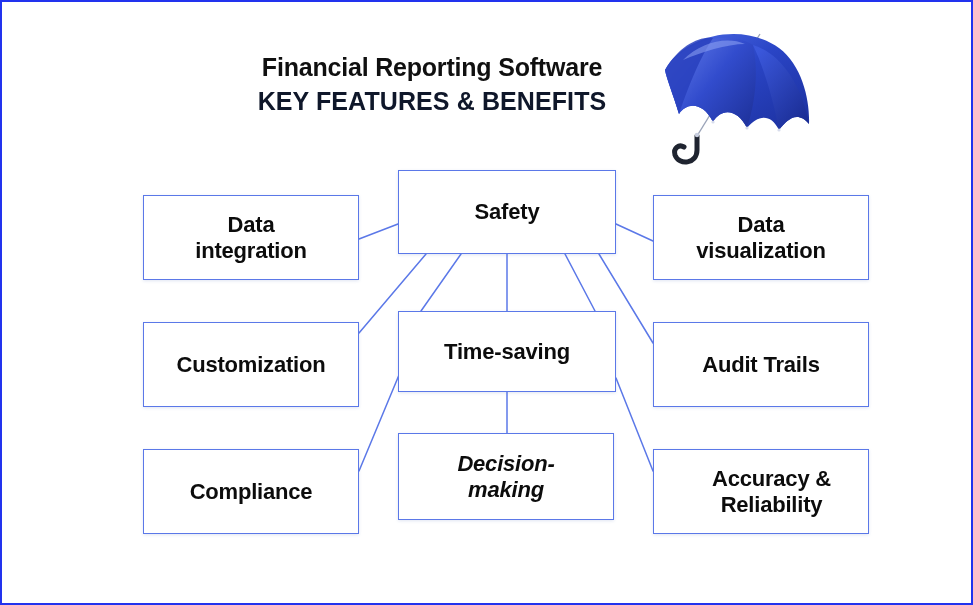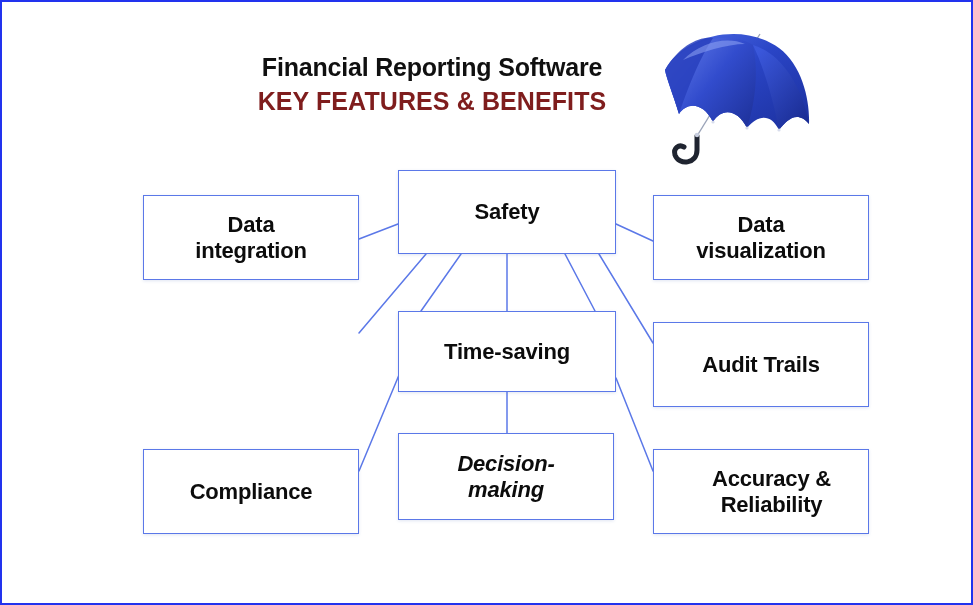--- a/index.html
+++ b/index.html
@@ -40,21 +40,21 @@
     font-size: 25px;
     font-weight: bold;
     color: #101010;
     letter-spacing: -0.2px;
     line-height: 1.25;
     white-space: nowrap;
   }
   .title-line2 {
     font-size: 25px;
     font-weight: bold;
-    color: #7f1d1d;
+    color: #0f172a;
     letter-spacing: 0.1px;
     line-height: 1.45;
     white-space: nowrap;
   }
 
   
   .umbrella {
     position: absolute;
     left: 655px;
     top: 26px;
@@ -202,20 +202,23 @@
 
       <path d="M40 108 L40 122 C 40 136, 22 138, 18 127 C 16 120, 22 116, 27 119" stroke="#1f2430" stroke-width="5" fill="none" stroke-linecap="round" stroke-linejoin="round"></path>
 
       <circle cx="40" cy="107" r="2.2" fill="#c8cedf"></circle>
     </svg>
 
     <div class="node" id="n-data-integration">
       <span>Data
 integration</span>
     </div>
+    <div class="node" id="n-customization">
+      <span>Customization</span>
+    </div>
     <div class="node" id="n-compliance">
       <span>Compliance</span>
     </div>
 
     <div class="node" id="n-safety">
       <span>Safety</span>
     </div>
     <div class="node" id="n-time-saving">
       <span>Time-saving</span>
     </div>

